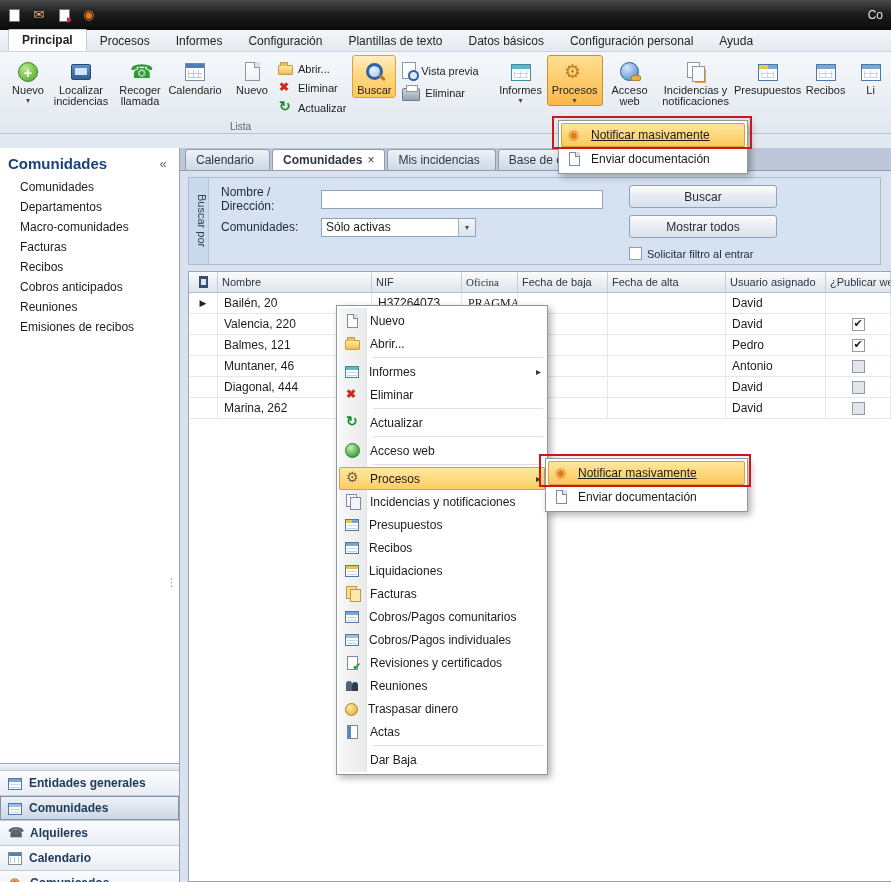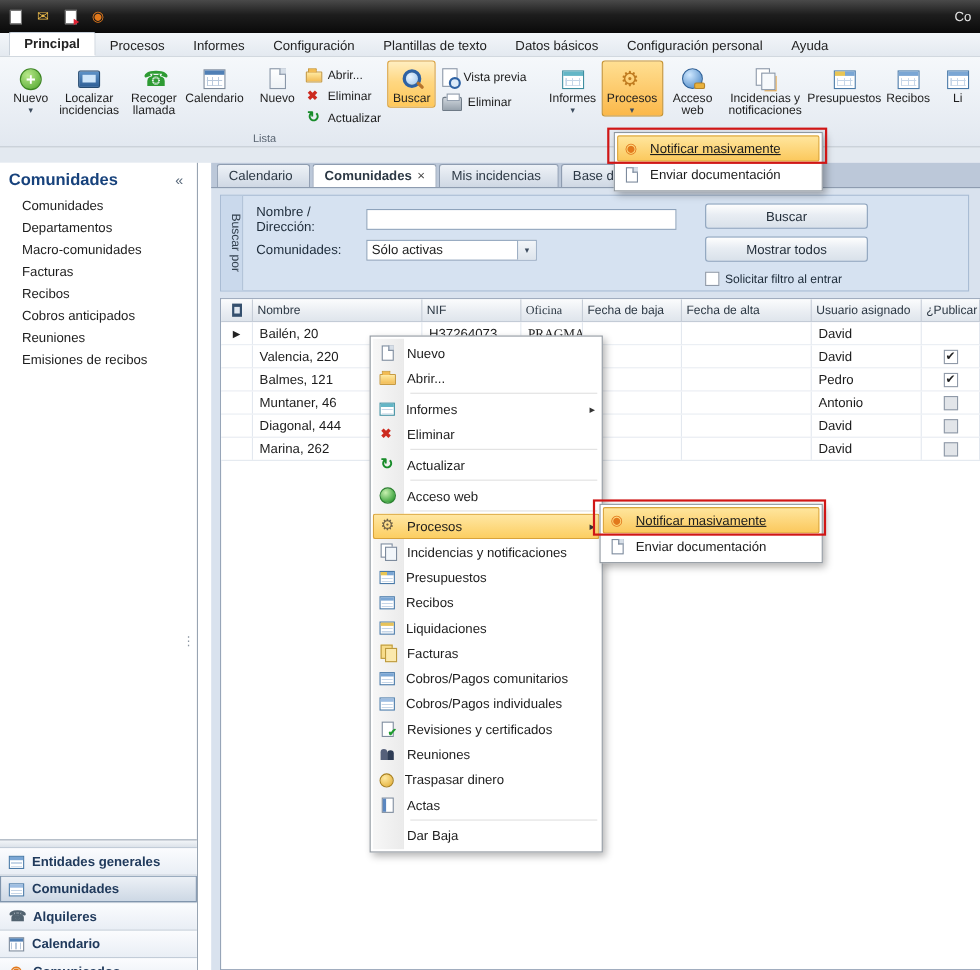--- a/index.html
+++ b/index.html
@@ -124,21 +124,21 @@
   .ic[data-ic="phone"]::after { content:"☎"; position:absolute; left:0; top:-1px; font-size:13px; color:#51626f; }
   .ic[data-ic="calendar"] { width:14px; height:13px; background:#fff; border:1px solid #7d8b9d; margin-top:1px; }
   .ic[data-ic="calendar"]::before { content:""; position:absolute; left:0; right:0; top:0; height:3px; background:#4f7fb5; }
   .ic[data-ic="calendar"]::after { content:""; position:absolute; left:1px; right:1px; top:4px; bottom:1px;
     background:repeating-linear-gradient(90deg,#b9c9dc 0 1px,transparent 1px 4px); }
 
   
   .gapstrip { height:14px; background:#e3e9f0; }
 
   
-  .main { display:flex; height:734px;gap:12px; }
+  .main { display:flex; height:734px; }
 
   
   .sidebar { width:180px; flex:none; background:#fff; border-right:1px solid #98a4b2; position:relative; }
   .sb-h { padding:7px 8px 5px; display:flex; align-items:center; }
   .sb-title { font-size:15px; font-weight:bold; color:#17427c; }
   .collapse { margin-left:auto; color:#5a6a7c; font-size:13px; width:16px; text-align:center; }
   .si { height:20px; line-height:20px; padding-left:20px; font-size:12px; color:#1c1c1c; white-space:nowrap; }
   .vgrip { position:absolute; right:2px; top:428px; color:#8a94a0; font-size:11px; }
   .sb-nav { position:absolute; left:0; right:0; bottom:-13px; background:#fff; }
   .grip { height:7px; border-top:1px solid #98a4b2; background:linear-gradient(#f2f5f8,#dde3ea); }

